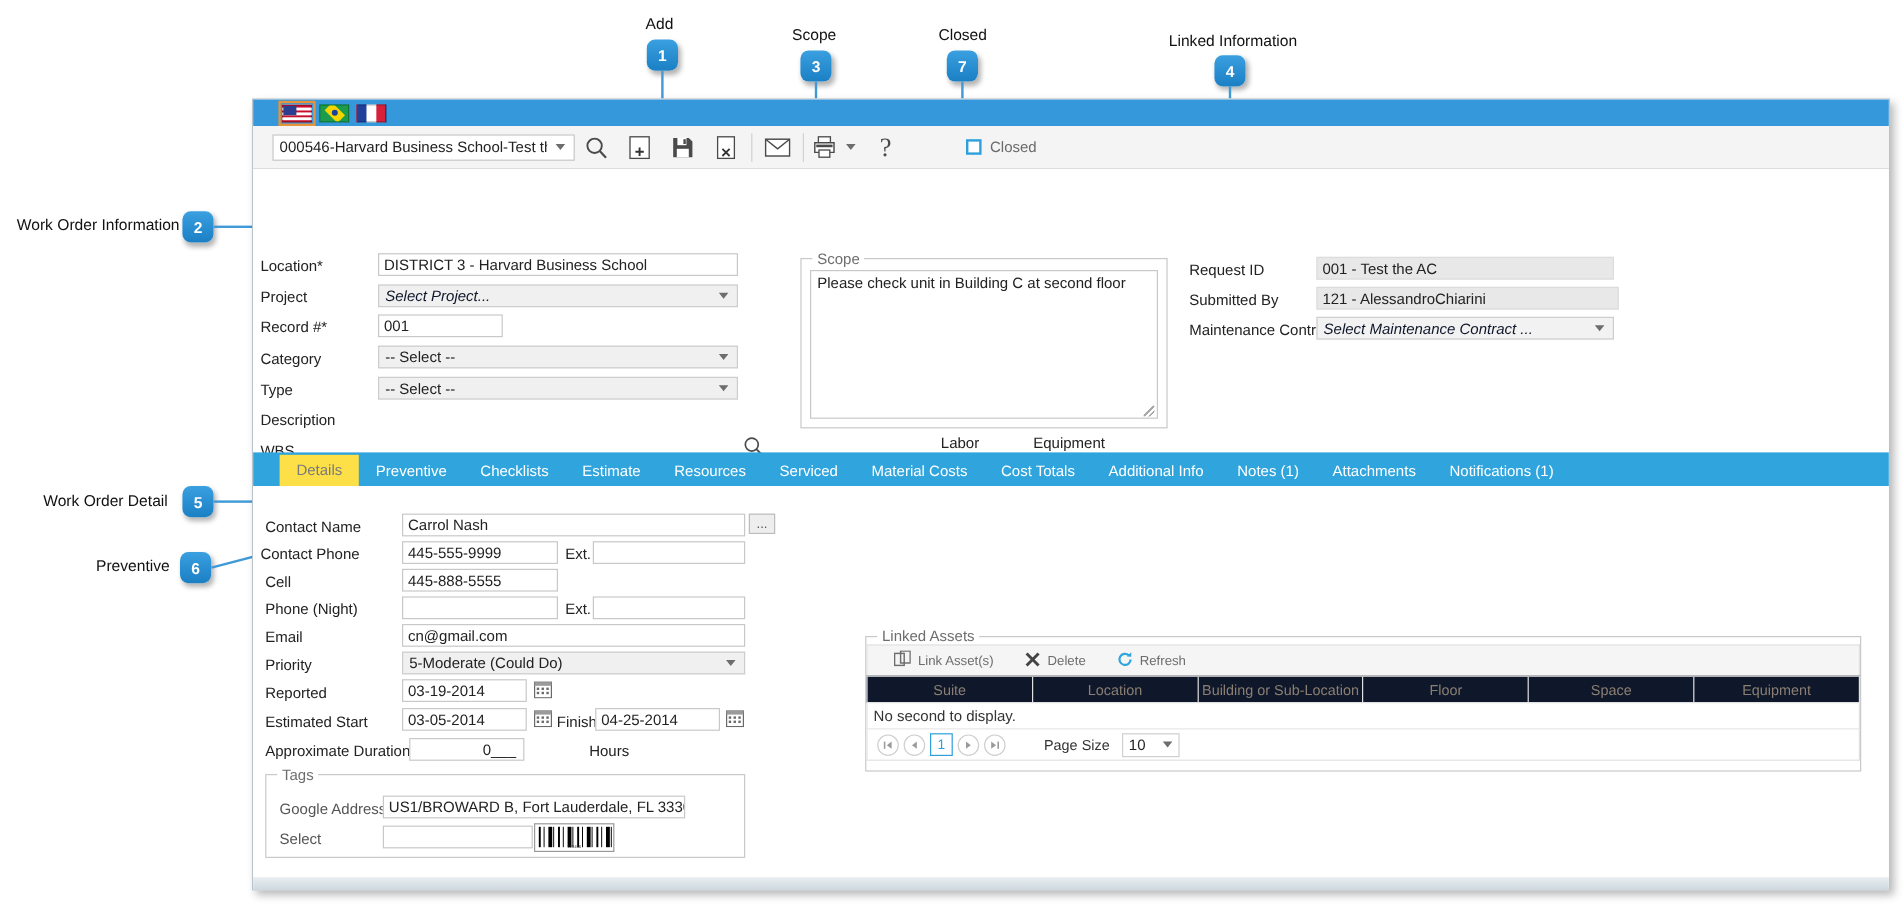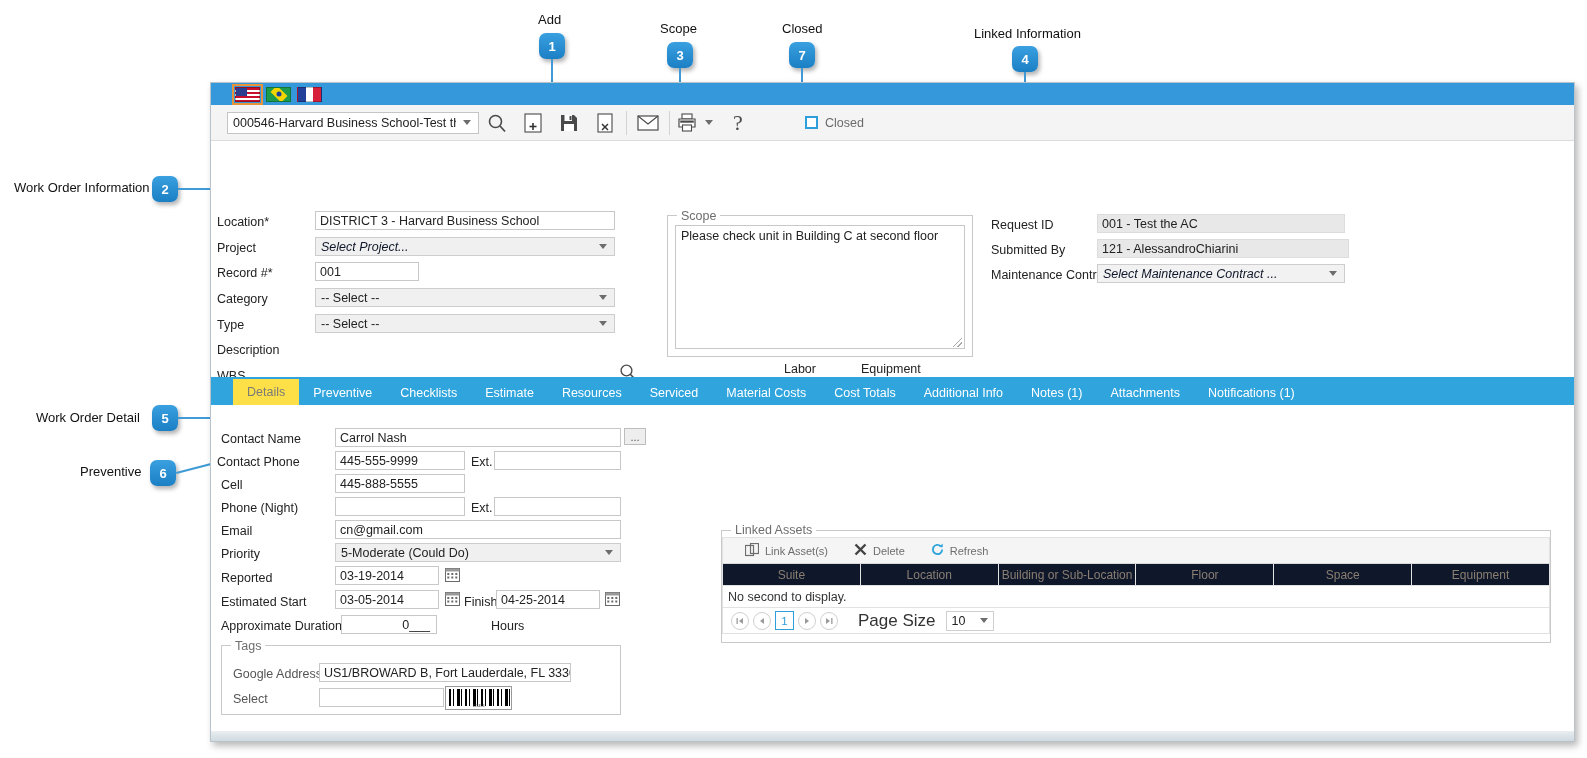--- a/index.html
+++ b/index.html
@@ -151,21 +151,21 @@
   #la-empty{ position:absolute; left:1px; top:63px; width:828px; height:22px;
     border:1px solid #e2e2e2; border-top:none; display:flex; align-items:center;
     padding-left:5px; font-size:12.5px; color:#333; background:#fff; }
   #la-pager{ position:absolute; left:1px; top:85px; width:828px; height:26px;
     border:1px solid #e2e2e2; border-top:none; background:#fff;
     display:flex; align-items:center; padding-left:8px; gap:4px; }
   .pg-btn{ width:18px;height:18px;border:1px solid #cfcfcf;border-radius:50%;
     display:flex;align-items:center;justify-content:center;color:#8a8a8a;font-size:8px; }
   .pg-cur{ width:19px;height:19px;border:1px solid #2f9fdc;display:flex;
     align-items:center;justify-content:center;color:#2f9fdc;font-size:11.5px; }
-  #pagesize-lbl{ margin-left:16px; font-size:17px; color:#333; }
+  #pagesize-lbl{ margin-left:28px; font-size:12px; color:#333; }
   #pagesize-sel{ margin-left:6px; width:48px;height:20px;border:1px solid #cfcfcf;
     background:#fff; display:flex; align-items:center; padding-left:5px; font-size:12.5px; }
   #pagesize-sel .caret{ margin-left:auto; margin-right:5px; }
 
   
   #barcode-img{ position:absolute; width:67px; height:24px;
     background:#fff; border:1px solid #9a9a9a;
     background-image:repeating-linear-gradient(to right,
       #000 0 2px, #fff 2px 4px, #000 4px 5px, #fff 5px 8px,
       #000 8px 11px, #fff 11px 12px, #000 12px 13px, #fff 13px 16px);

